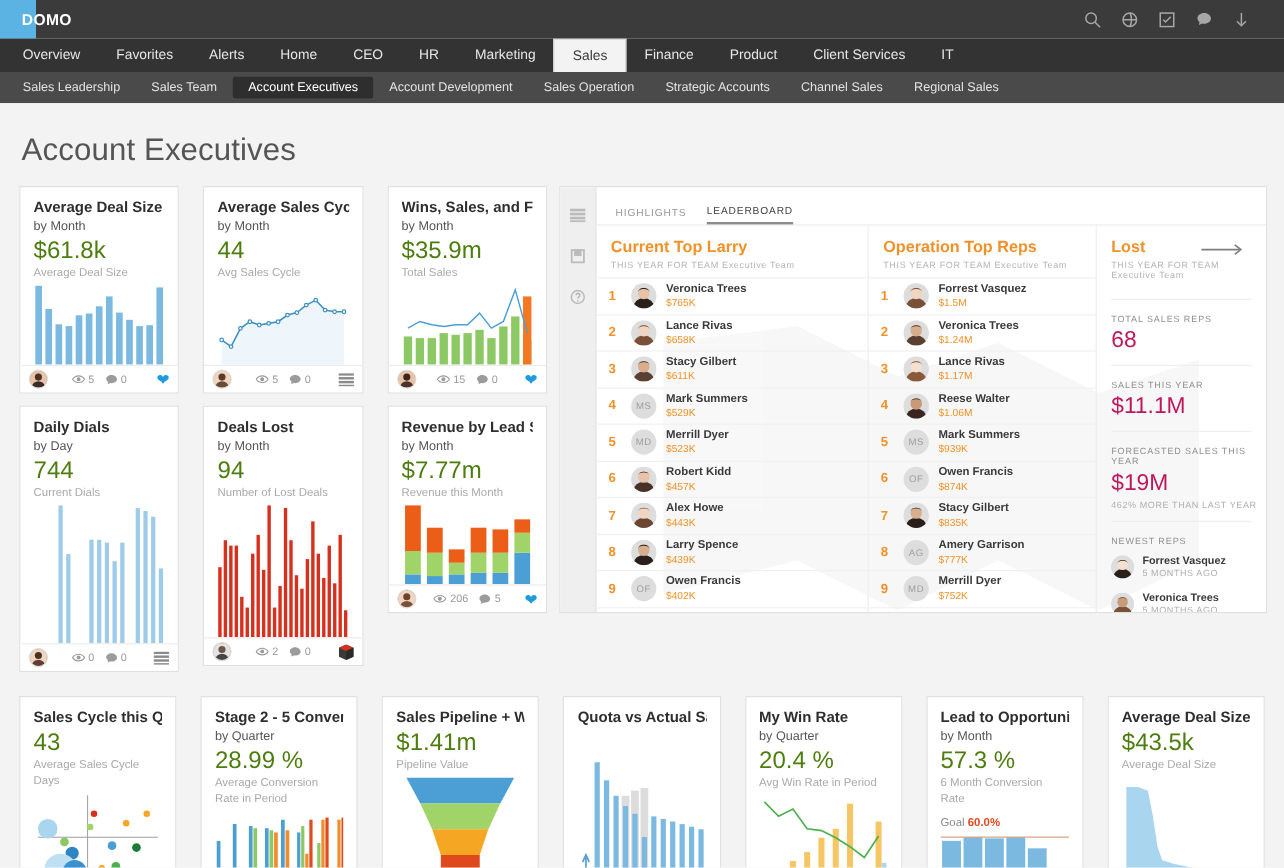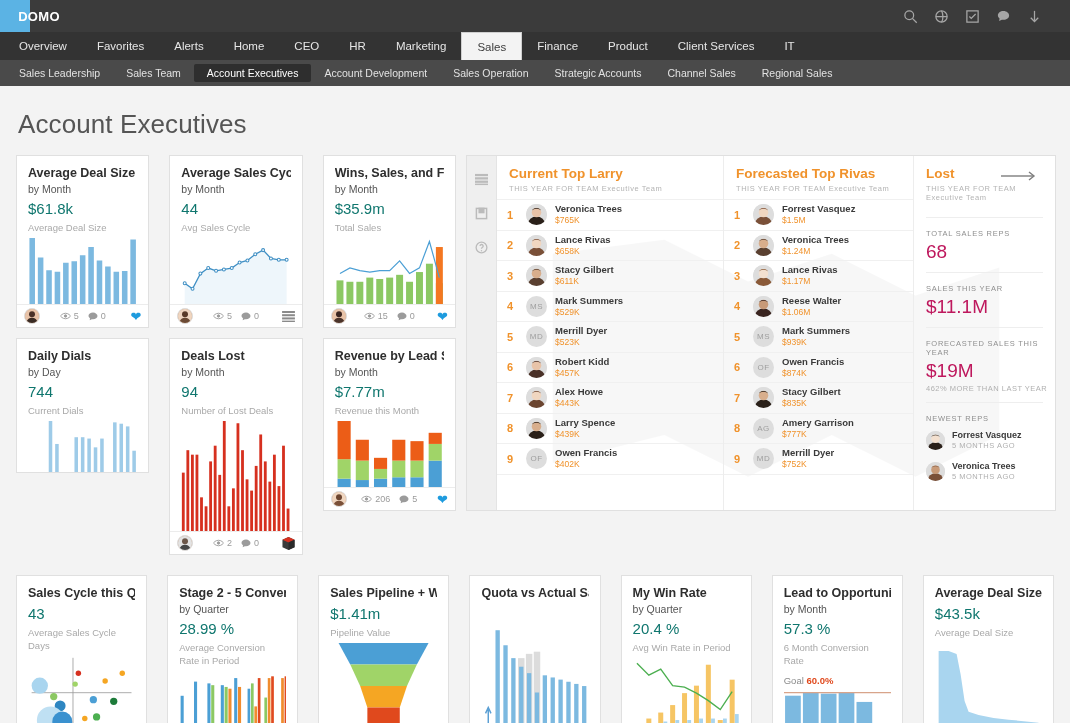--- a/index.html
+++ b/index.html
@@ -68,21 +68,21 @@
 
   
   .card {
     background: #ffffff; border: 1px solid #e0e0e0;
     display: flex; flex-direction: column;
     position: relative; overflow: hidden;
   }
   .card-body { flex: 1; padding: 10px 11px 0 11px; display:flex; flex-direction:column; }
   .card-title { font-size: 12.5px; font-weight: bold; color: #2e2e2e; line-height: 15px; white-space: nowrap; overflow: hidden; }
   .card-sub { font-size: 10.5px; color: #555; line-height: 14px; margin-top: 1px; }
-  .card-big { font-size: 15px; color: #0f766e; line-height: 24px; margin-top: 1px; font-weight: normal; }
+  .card-big { font-size: 20px; color: #4d7c0f; line-height: 24px; margin-top: 1px; font-weight: normal; }
   .card-cap { font-size: 9.5px; color: #a9a9a9; line-height: 13px; }
   .chart-area { flex: 1; position: relative; margin-top: 4px; }
   .chart-area svg { width: 100%; height: 100%; display: block; }
 
   .card-footer {
     height: 23px; border-top: 1px solid #ececec;
     display: flex; align-items: center; padding: 0 7px;
     position: relative; background: #fff;
   }
   .avatar-sm {
@@ -389,21 +389,21 @@
             </div>
             <div class="foot-right">
                 <span class="ic-heart">❤</span>
               </div>
           </div>
         </div>
       </div>
 
       <div class="row">
 
-        <div class="card" style="width:140px;height:135px">
+        <div class="card" style="width:140px;height:222px">
           <div class="card-body">
             <div class="card-title">Daily Dials</div>
             <div class="card-sub">by Day</div>
             <div class="card-big">744</div>
             <div class="card-cap">Current Dials</div>
             <div class="chart-area">
                 <svg id="ch-dd" viewBox="0 0 118 70" preserveAspectRatio="none">
                   <rect x="22.38529411764706" y="0" width="3.8176470588235296" height="70" fill="#9ecbe8"></rect>
                   <rect x="29.326470588235296" y="24.791666666666664" width="3.8176470588235296" height="45.208333333333336" fill="#9ecbe8"></rect>
                   <rect x="50.150000000000006" y="17.5" width="3.8176470588235296" height="52.5" fill="#9ecbe8"></rect>
@@ -594,20 +594,24 @@
                 <rect x="1.5" y="1.5" width="11" height="11"></rect>
                 <rect x="4.5" y="1.5" width="5" height="4.5" fill="#7d7d7d"></rect>
               </svg>
             <svg viewBox="0 0 14 14" fill="none" stroke="#7d7d7d" stroke-width="1.4">
                 <circle cx="7" cy="7" r="5.8"></circle>
                 <path d="M5.4 5.4a1.7 1.7 0 1 1 2.4 1.6c-.5.3-.8.7-.8 1.3"></path>
                 <circle cx="7" cy="10.4" r=".8" fill="#7d7d7d" stroke="none"></circle>
               </svg>
           </div>
           <div class="lb-main">
+            <div class="lb-tabs" id="lb-tabs">
+                <div class="lb-tab">HIGHLIGHTS</div>
+                <div class="lb-tab active">LEADERBOARD</div>
+              </div>
             <div class="lb-cols">
               <svg class="wm" viewBox="0 0 400 300" preserveAspectRatio="none">
                 <path d="M40 70 L120 60 L180 90 L240 70 L300 100 L360 80 L360 200 L300 230 L240 200 L180 230 L120 200 L40 220 Z" fill="#888"></path>
               </svg>
 
               <div class="lb-col c1">
                 <div class="lb-head">
                   <h3>Current Top Larry</h3>
                   <div class="meta">THIS YEAR FOR TEAM Executive Team</div>
                 </div>
@@ -731,21 +735,21 @@
                         <div class="lb-name">Owen Francis</div>
                         <div class="lb-val">$402K</div>
                       </div>
                     </div>
                     <div class="lb-row"></div>
                   </div>
               </div>
 
               <div class="lb-col c2">
                 <div class="lb-head">
-                  <h3>Forecasted Top Rivas</h3>
+                  <h3>Operation Top Reps</h3>
                   <div class="meta">THIS YEAR FOR TEAM Executive Team</div>
                 </div>
                 <div id="lb-forecast">
                     <div class="lb-row">
                       <div class="lb-rank">1</div>
                       <div class="lb-av">
                         <svg viewBox="0 0 22 22">
                           <rect width="22" height="22" fill="#ddd"></rect>
                           <ellipse cx="11" cy="21" rx="9" ry="8" fill="#7a5038"></ellipse>
                           <circle cx="11" cy="9" r="5" fill="#f0d6c0"></circle>

